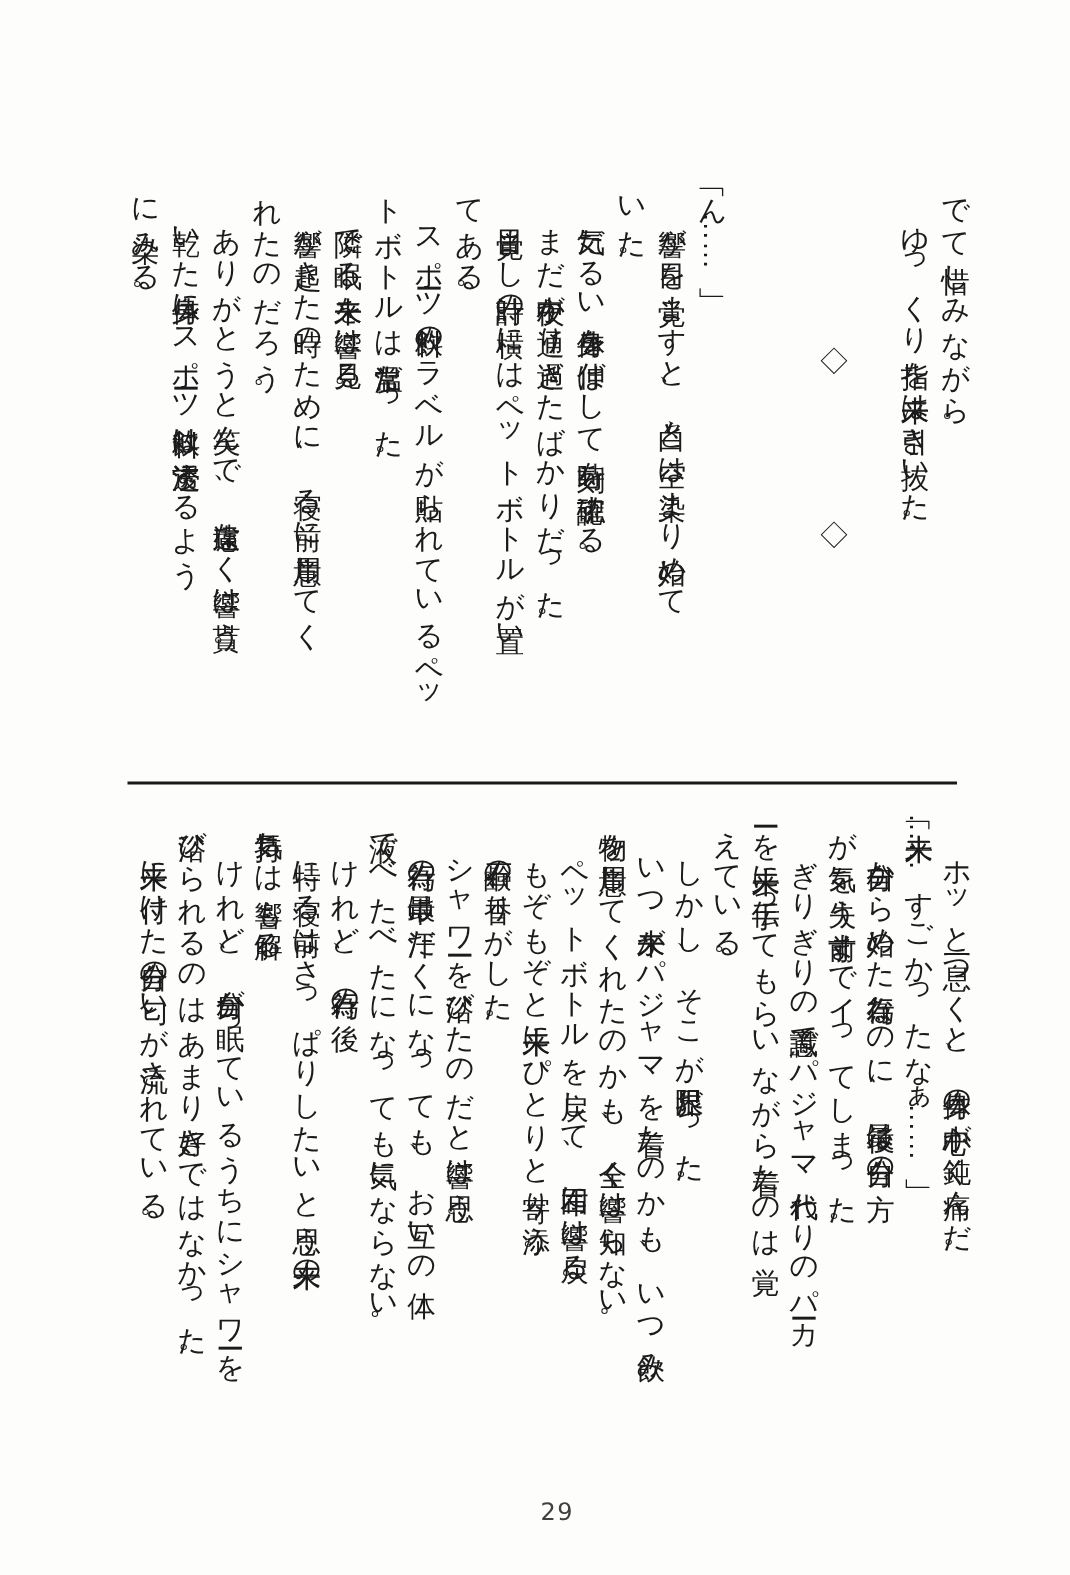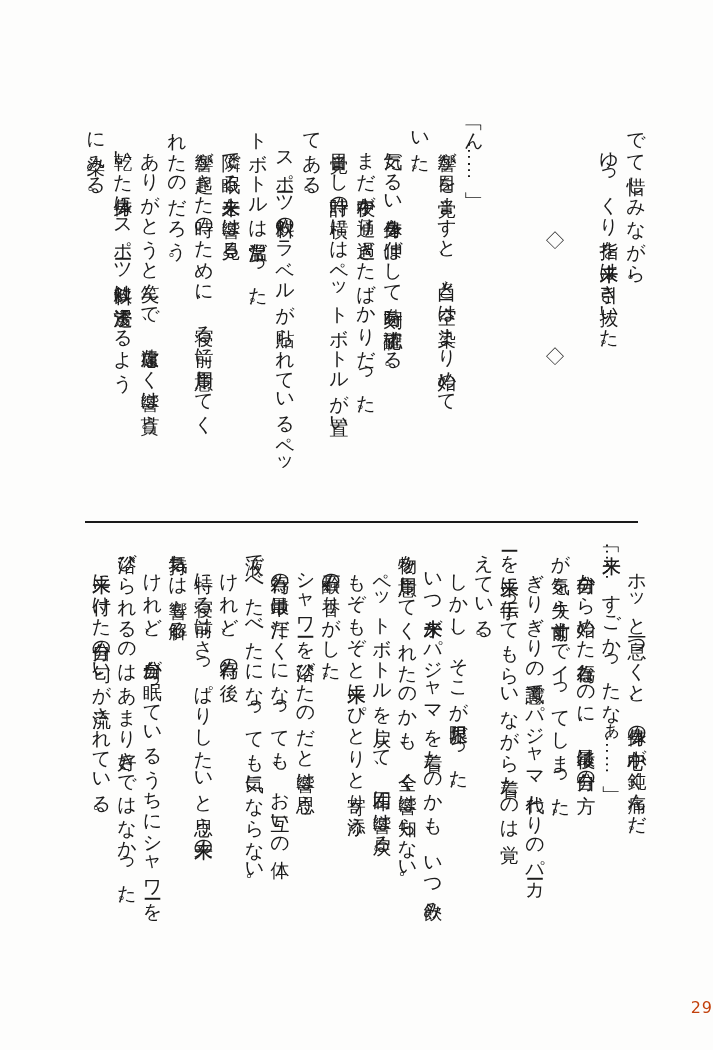--- a/index.html
+++ b/index.html
@@ -46,24 +46,24 @@
     left: 85px;
     width: 553px;
     height: 2px;
     background: #1a1a1a;
   }
   .page-num {
     position: absolute;
     top: 998px;
     left: 30px;
     width: 683px;
-    text-align: right;
+    text-align: center;
     font-size: 16px;
     letter-spacing: 1px;
-    color: #c2410c;
+    color: #404040;
     font-family: "DejaVu Sans", sans-serif;
   }
 </style>
 </head>
 <body>
 
 <div class="page">
 
   <div class="vtext top-text">でて惜しみながら。
 　ゆっくり指を未来は引き抜いた。

